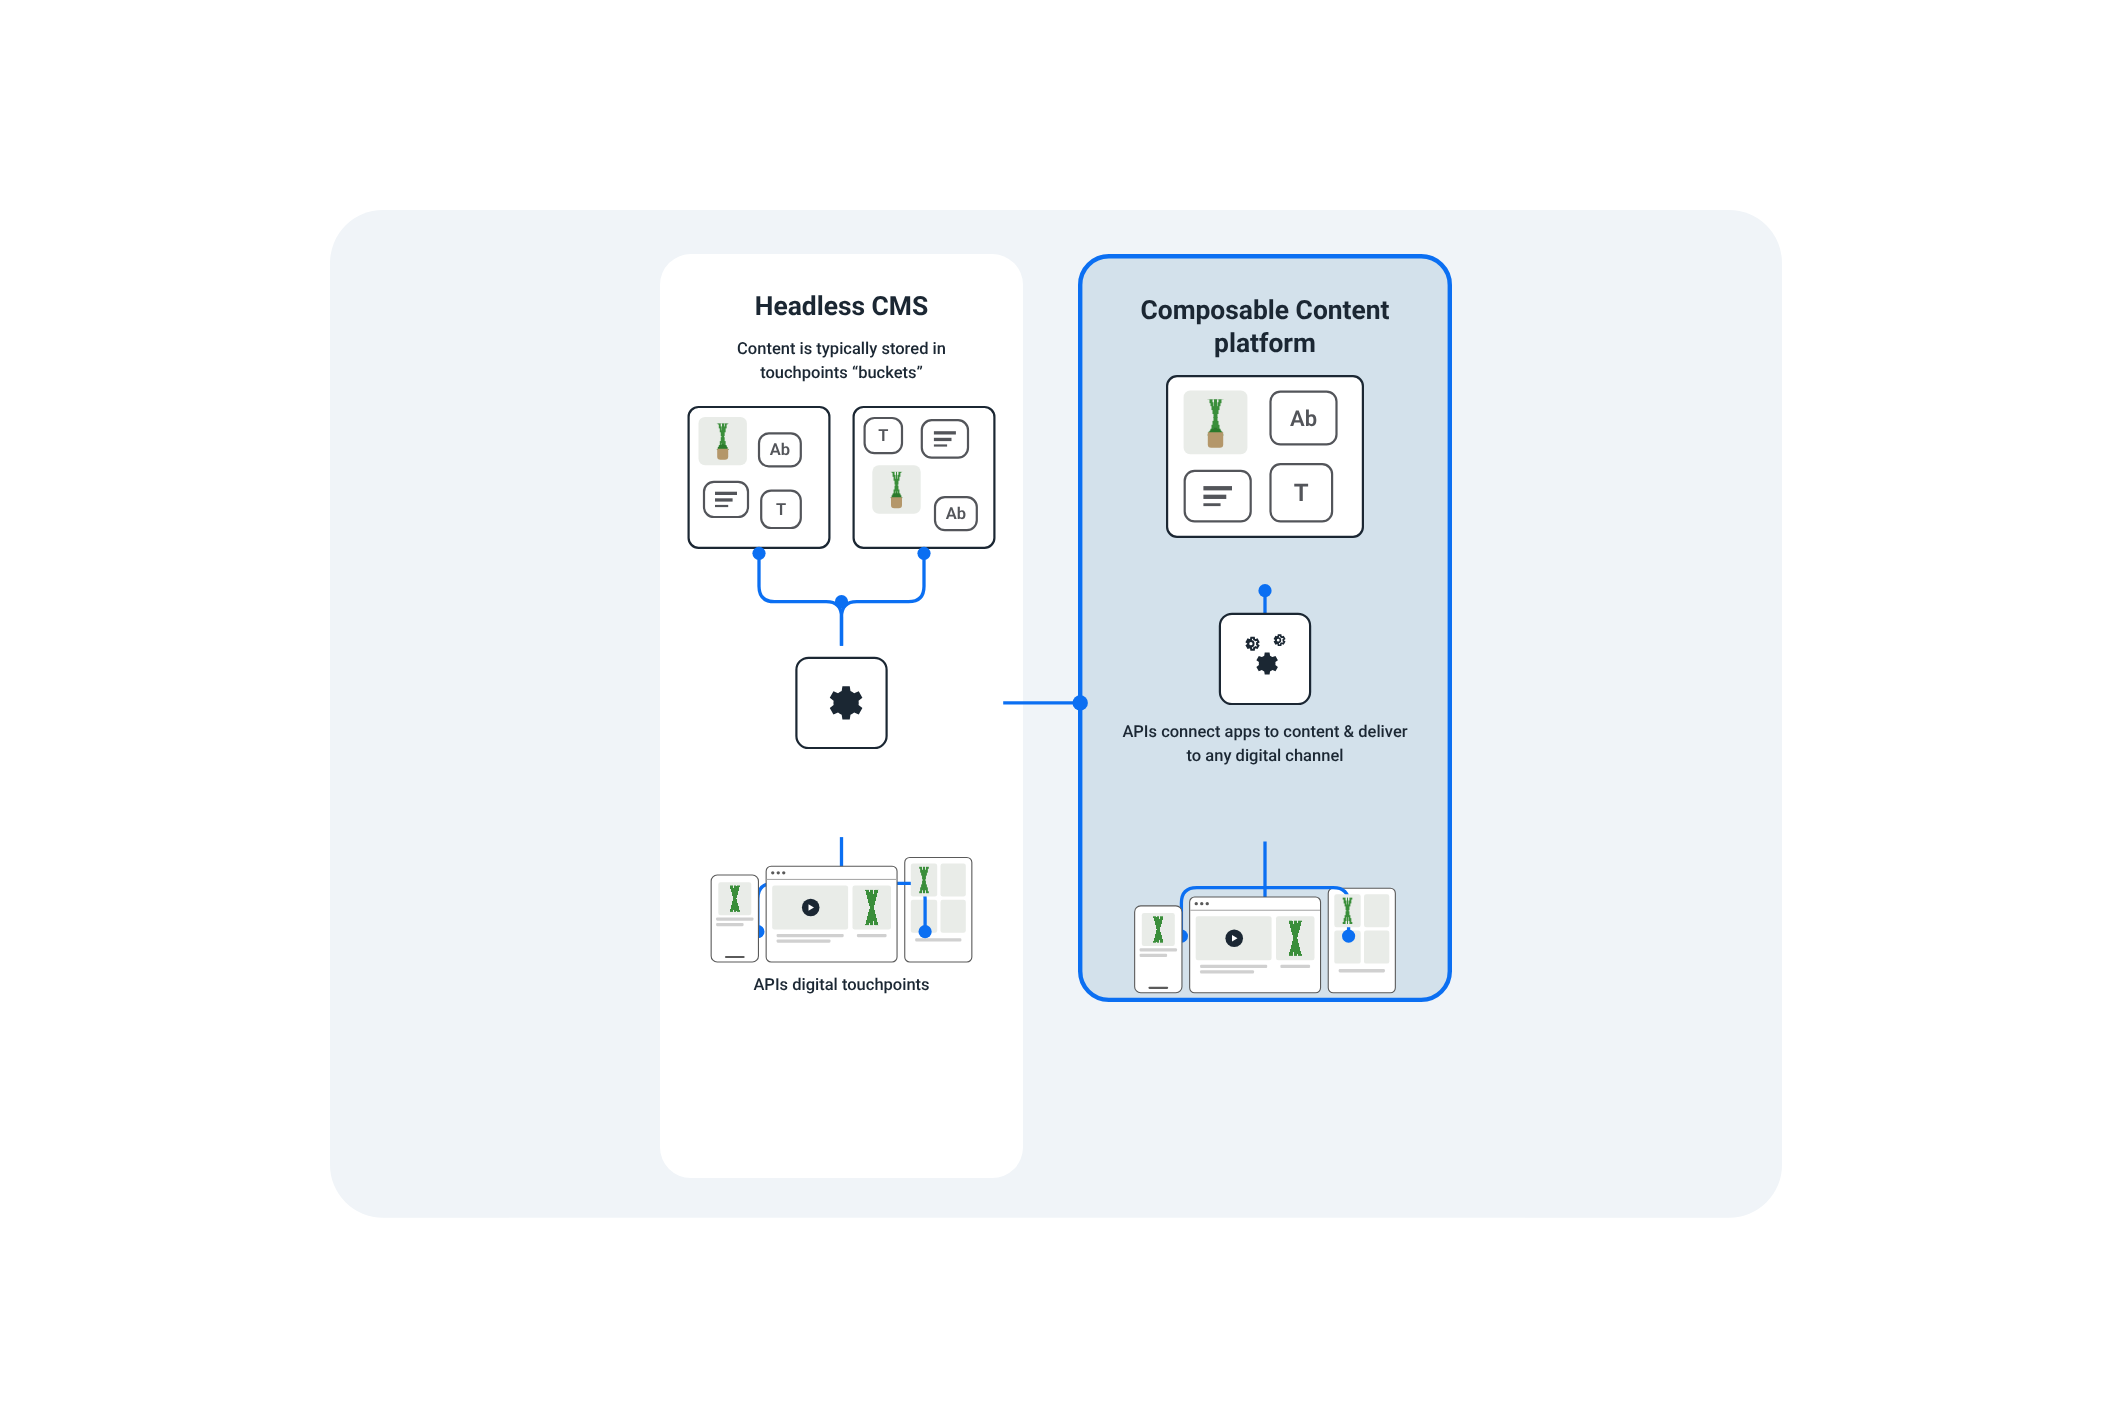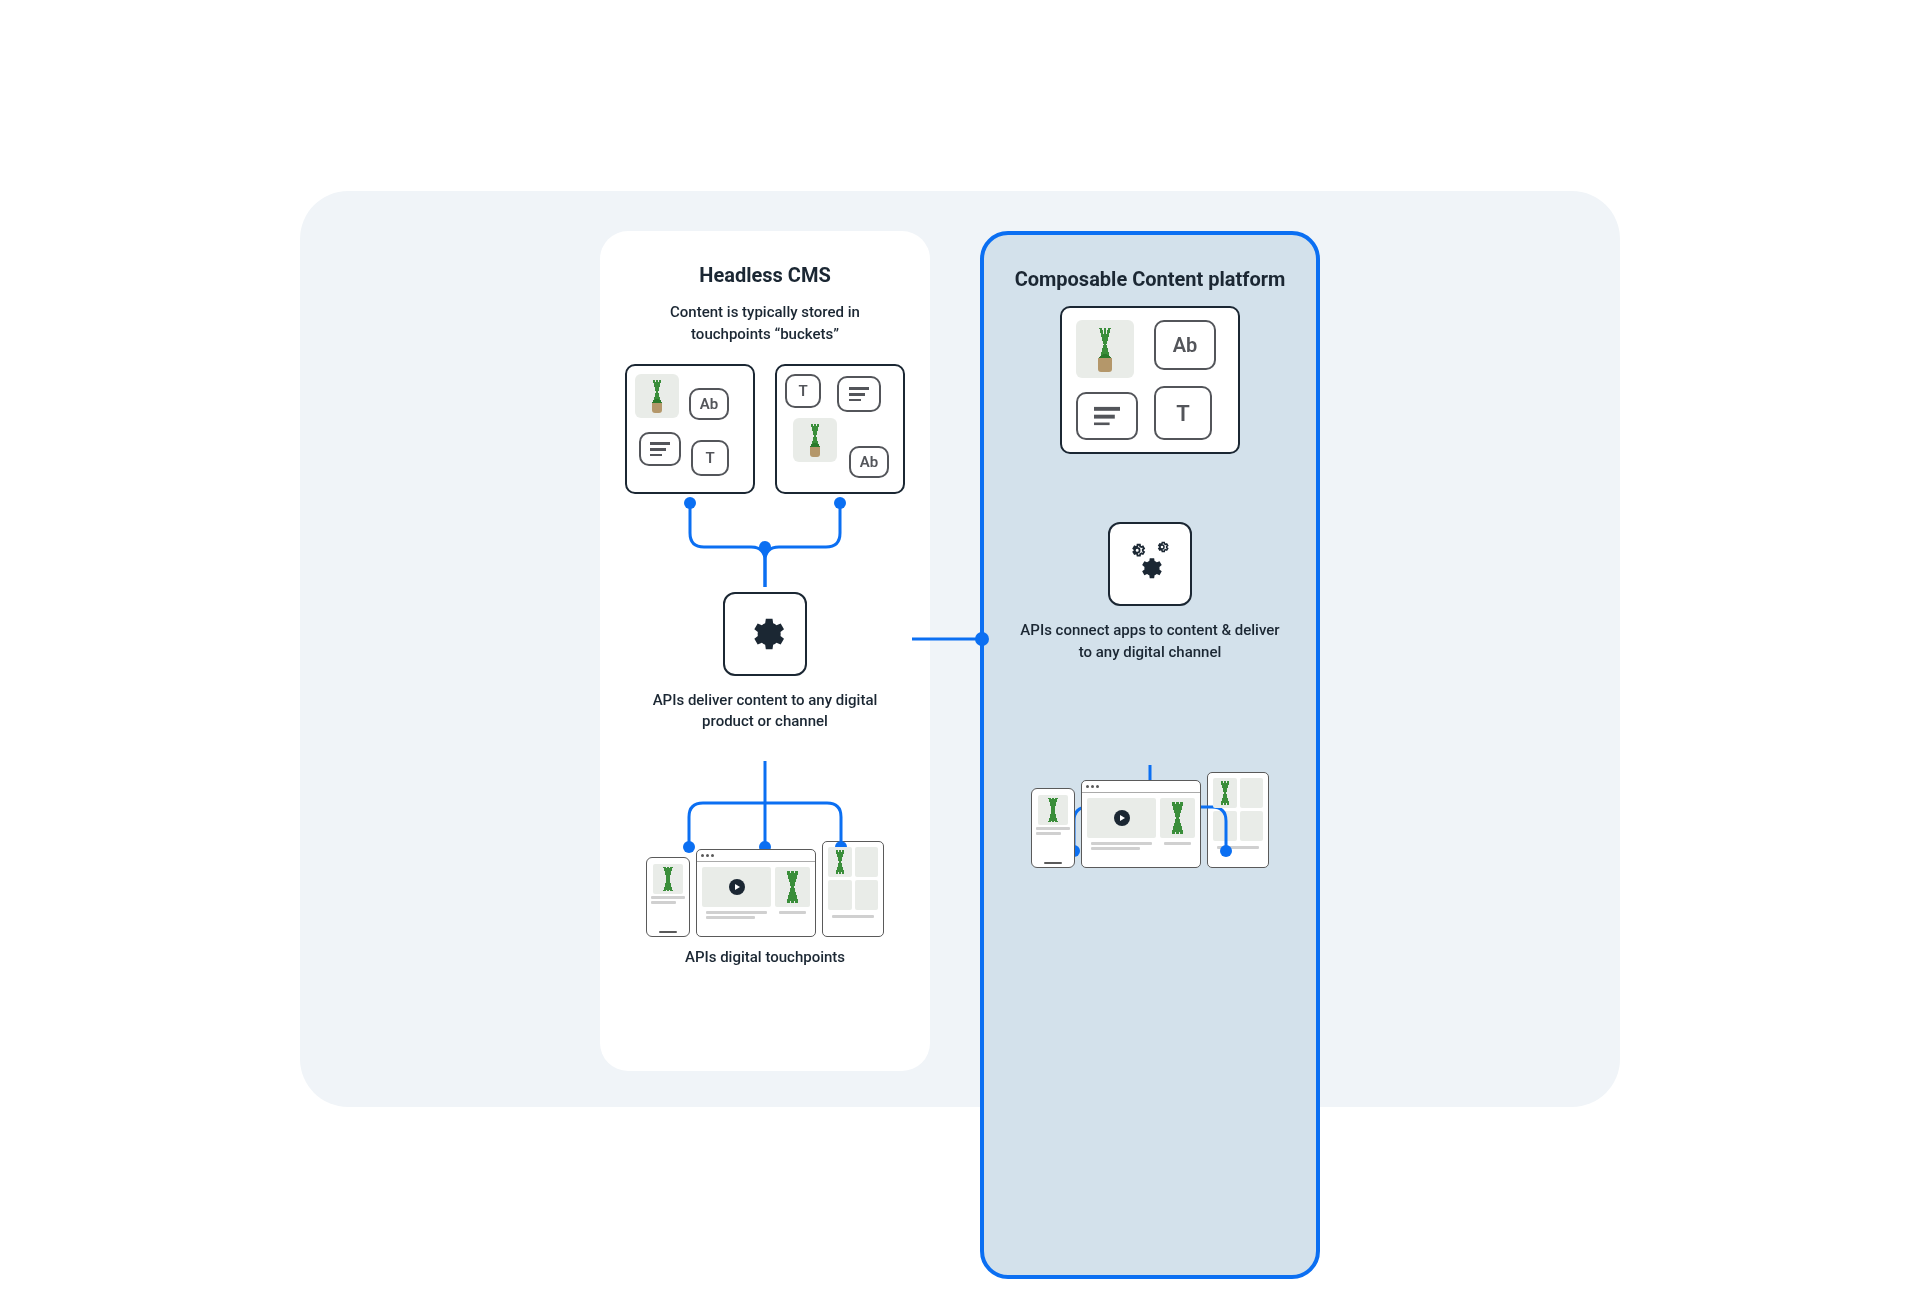--- a/index.html
+++ b/index.html
@@ -29,26 +29,26 @@
     left: 300px;
     top: 40px;
     width: 330px;
     height: 840px;
     background: #fff;
   }
   .panel-right {
     left: 680px;
     top: 40px;
     width: 340px;
-    height: 1048px;
+    height: 680px;
     background: #d3e1eb;
     border: 4px solid #0b6ff2;
   }
   .panel h2 {
-    font-size: 20px;
+    font-size: 24px;
     font-weight: 700;
     color: #1b2733;
     line-height: 1.25;
     margin-bottom: 14px;
   }
   .desc {
     font-size: 15px;
     line-height: 1.45;
     color: #1b2733;
     font-weight: 500;
@@ -272,21 +272,20 @@
     </svg>
 
     <div style="height:86px;"></div>
 
     <div class="gear-box">
       <svg width="40" height="40" viewBox="0 0 24 24">
         <path fill="#1b2733" d="M12 8a4 4 0 100 8 4 4 0 000-8zm9.4 4a7.6 7.6 0 00-.1-1.2l2.1-1.6-2-3.5-2.5 1a7.7 7.7 0 00-2-1.2l-.4-2.6h-4l-.4 2.6a7.7 7.7 0 00-2 1.2l-2.5-1-2 3.5 2.1 1.6a7.6 7.6 0 000 2.4l-2.1 1.6 2 3.5 2.5-1a7.7 7.7 0 002 1.2l.4 2.6h4l.4-2.6a7.7 7.7 0 002-1.2l2.5 1 2-3.5-2.1-1.6c.07-.4.1-.8.1-1.2z"></path>
       </svg>
     </div>
 
-    <div class="desc desc2">APIs deliver content to any digital product or channel</div>
 
     <svg class="connector" style="left:0;top:530px;width:100%;height:90px;">
       <path d="M 165 0 V 42" stroke="#0b6ff2" stroke-width="3" fill="none"></path>
       <path d="M 89 86 V 56 Q 89 42 103 42 H 227 Q 241 42 241 56 V 86" stroke="#0b6ff2" stroke-width="3" fill="none"></path>
       <path d="M 165 42 V 86" stroke="#0b6ff2" stroke-width="3" fill="none"></path>
       <circle cx="89" cy="86" r="6" fill="#0b6ff2"></circle>
       <circle cx="165" cy="86" r="6" fill="#0b6ff2"></circle>
       <circle cx="241" cy="86" r="6" fill="#0b6ff2"></circle>
     </svg>
 

